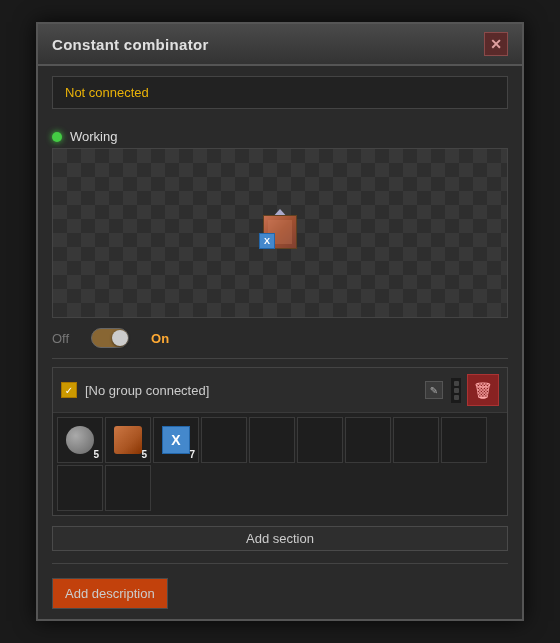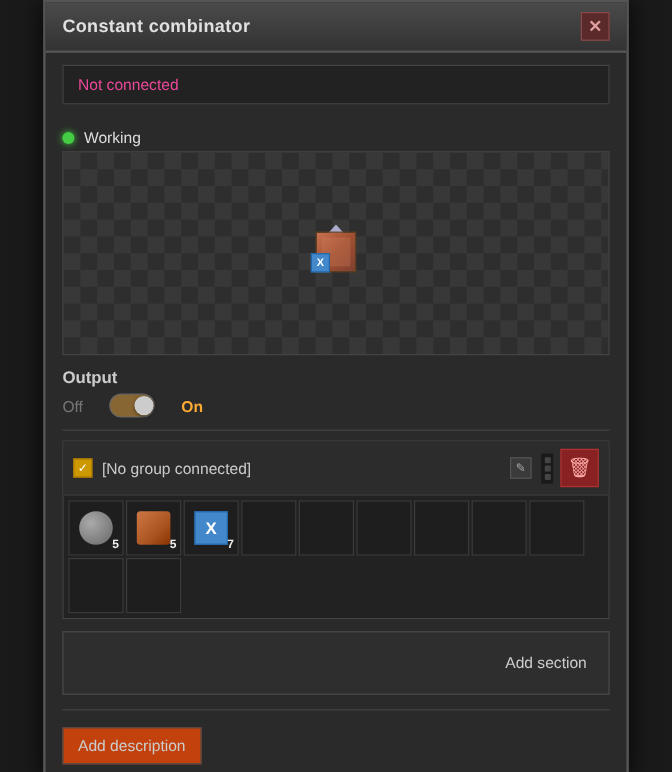--- a/index.html
+++ b/index.html
@@ -51,21 +51,21 @@
     }
 
     .content {
       padding: 10px 14px;
     }
 
     .not-connected {
       background: #222;
       border: 1px solid #444;
       padding: 8px 12px;
-      color: #ec4899;
+      color: #eab308;
       font-size: 13px;
       margin-bottom: 20px;
     }
 
     .working-row {
       display: flex;
       align-items: center;
       gap: 8px;
       margin-bottom: 4px;
     }
@@ -359,23 +359,23 @@
       justify-content: center;
       color: white;
       font-size: 14px;
       font-weight: bold;
     }
 
     .add-section-btn {
       background: #2e2e2e;
       border: 1px solid #4a4a4a;
       color: #ccc;
-      padding: 18px;
-      font-size: 13px;
-      text-align: right;
+      padding: 4px;
+      font-size: 13px;
+      text-align: center;
       cursor: pointer;
       margin: 4px 0;
       width: 100%;
     }
 
     .add-description-btn {
       background: #c2410c;
       border: 1px solid #4a4a4a;
       color: #ccc;
       padding: 7px 12px;
@@ -431,21 +431,20 @@
         <div class="gem"></div>
         <div class="combinator-body">
           <div class="x-badge">X</div>
           <div class="body-main"></div>
         </div>
       </div>
     </div>
 
     
     <div class="output-section">
-      <div class="output-label">Output</div>
       <div class="toggle-row">
         <span class="off-label">Off</span>
         <div class="toggle-switch active">
           <div class="toggle-knob"></div>
         </div>
         <span class="on-label">On</span>
       </div>
     </div>
 
     <div class="divider"></div>

